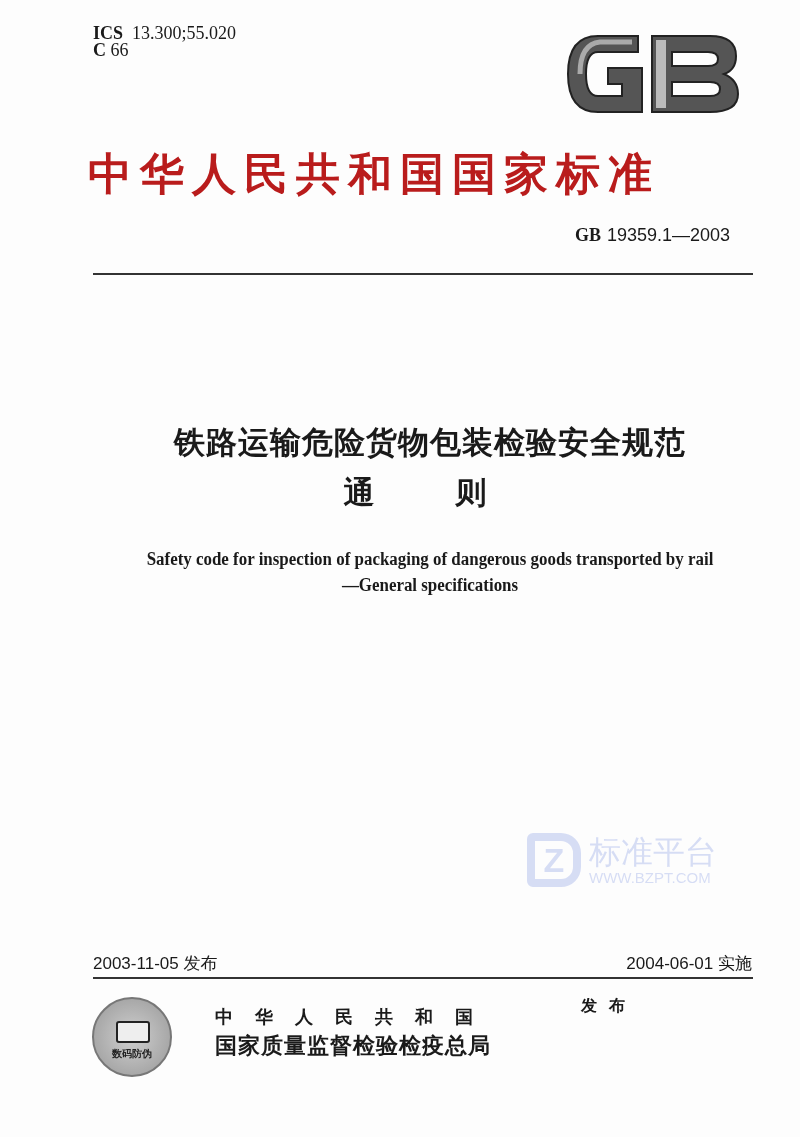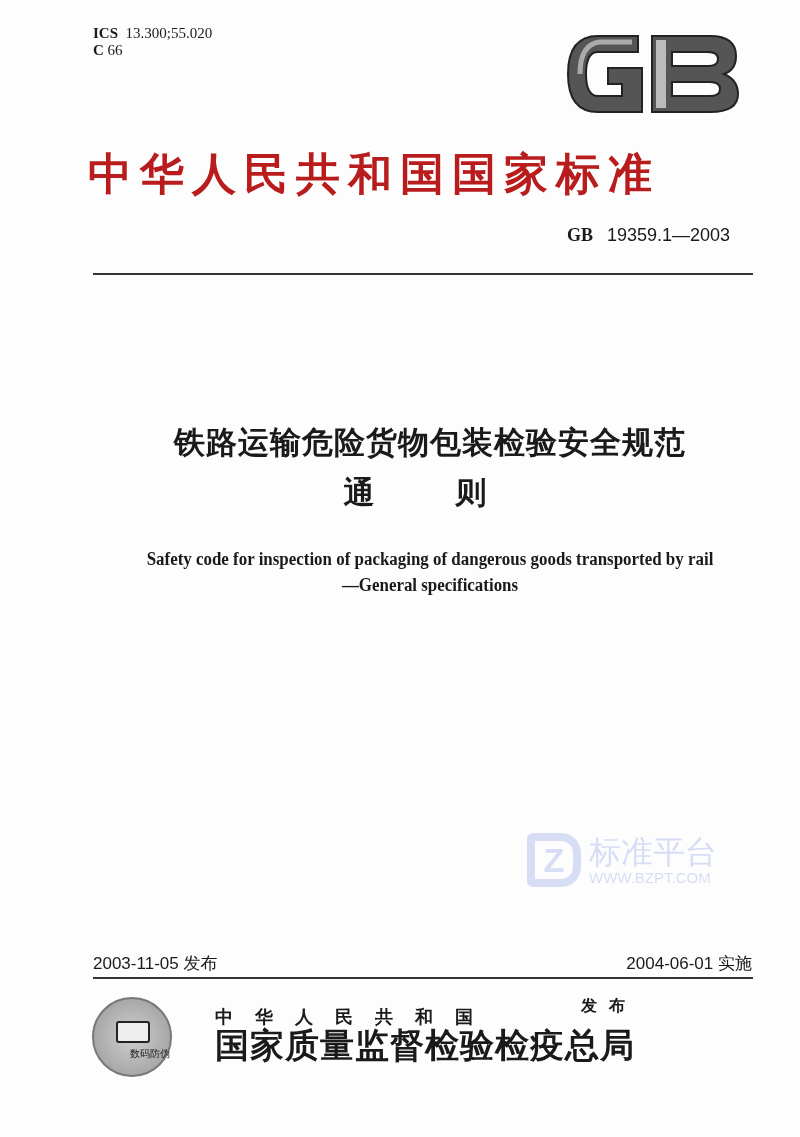--- a/index.html
+++ b/index.html
@@ -1,43 +1,43 @@
 <!DOCTYPE html>
 <html><head>
 <meta charset="utf-8">
 <style>
   html, body { margin:0; padding:0; }
   body { width:800px; height:1137px; background:#fdfdfd; position:relative; overflow:hidden;
          font-family:"DejaVu Serif", serif; color:#1a1a1a; }
   .abs { position:absolute; }
-  .ics { left:93px; top:25px; font-family:"Liberation Serif", serif; font-size:15px; line-height:17px; }
+  .ics { left:93px; top:25px; font-family:"Liberation Serif", serif; font-size:18px; line-height:17px; }
   .ics b { font-weight:bold; }
   .gb-logo { left:560px; top:28px; width:185px; height:92px; }
   .big-title { left:88px; top:145px; width:690px; font-size:44px; letter-spacing:8px; font-weight:bold;
                font-family:"DejaVu Serif", serif; color:#b91c1c; white-space:nowrap; }
   .std-no { right:70px; top:225px; font-family:"Liberation Sans", sans-serif; font-size:18px; }
-  .std-no .gb { font-family:"Liberation Serif", serif; font-weight:bold; margin-right:14px; }
+  .std-no .gb { font-family:"Liberation Serif", serif; font-weight:bold; margin-right:6px; }
   .rule { left:93px; width:660px; background:#333; }
   .cn-title { left:0; width:860px; text-align:center; top:422px; font-family:"DejaVu Sans", sans-serif;
               font-size:31px; font-weight:bold; letter-spacing:1px; }
   .cn-sub { left:0; width:830px; text-align:center; top:472px; font-family:"DejaVu Sans", sans-serif;
             font-size:31px; font-weight:bold; word-spacing:70px; }
   .en-title { left:0; width:860px; text-align:center; top:546px; font-family:"Liberation Serif", serif;
               font-size:18px; font-weight:bold; line-height:26px; transform:scaleX(0.94); transform-origin:430px 0; }
   .watermark { left:527px; top:833px; opacity:0.18; color:#2a4fd0; }
   .wm-box { position:absolute; left:0; top:0; width:54px; height:54px; border:8px solid #2a4fd0; border-radius:6px 20px 20px 6px; box-sizing:border-box; font-family:"Liberation Sans",sans-serif; font-weight:bold; font-size:34px; line-height:38px; text-align:center; }
   .wm-text { position:absolute; left:62px; top:-2px; font-size:32px; white-space:nowrap; font-family:"DejaVu Serif",serif; }
   .wm-url { position:absolute; left:62px; top:36px; font-size:15px; white-space:nowrap; font-family:Liberation Sans, sans-serif; }
   .date-l { left:93px; top:952px; font-family:"Liberation Sans", sans-serif; font-size:17px;text-align:right; }
   .date-r { right:48px; top:952px; font-family:"Liberation Sans", sans-serif; font-size:17px; }
   .seal { left:92px; top:997px; width:76px; height:76px; border-radius:50%; border:2px solid #777;
           background:radial-gradient(circle,#cfcfcf 0%,#a8a8a8 70%,#e0e0e0 100%); }
   .seal-inner { position:absolute; left:22px; top:22px; width:30px; height:18px; border:2px solid #222; background:#eee; border-radius:3px; }
   .pub1 { left:215px; top:1003px; font-size:18px; font-weight:bold; letter-spacing:22px; line-height:28px; white-space:nowrap; }
-  .pub2 { left:215px; top:1031px; font-size:34px; font-weight:bold; letter-spacing:1px; line-height:28px; white-space:nowrap;text-align:right; }
+  .pub2 { left:215px; top:1031px; font-size:22px; font-weight:bold; letter-spacing:1px; line-height:28px; white-space:nowrap;text-align:right; }
   .pub-verb { left:581px; top:996px; font-family:Liberation Serif, serif; font-size:16px; font-weight:bold; word-spacing:8px; }
 </style>
 </head>
 <body>
 
 <div class="abs ics">
   <div><b>ICS</b>&nbsp; <span>13.300;55.020</span></div>
   <div><b>C</b> <span>66</span></div>
 </div>
 
@@ -71,18 +71,18 @@
   <div class="wm-text">标准平台</div>
   <div class="wm-url">WWW.BZPT.COM</div>
 </div>
 
 <div class="abs date-l">2003-11-05 发布</div>
 <div class="abs date-r">2004-06-01 实施</div>
 <div class="abs rule" style="top:977px;height:2px;"></div>
 
 <div class="abs seal">
   <div class="seal-inner"></div>
-  <div style="position:absolute;left:0;width:76px;top:48px;text-align:right;font-family:'DejaVu Sans',sans-serif;font-size:10px;font-weight:normal;color:#222;">数码防伪</div>
+  <div style="position:absolute;left:0;width:76px;top:48px;text-align:center;font-family:'DejaVu Sans',sans-serif;font-size:10px;font-weight:bold;color:#222;">数码防伪</div>
 </div>
 
 <div class="abs pub1">中华人民共和国</div>
 <div class="abs pub2">国家质量监督检验检疫总局</div>
 <div class="abs pub-verb">发 布</div>
 
 </body></html>

